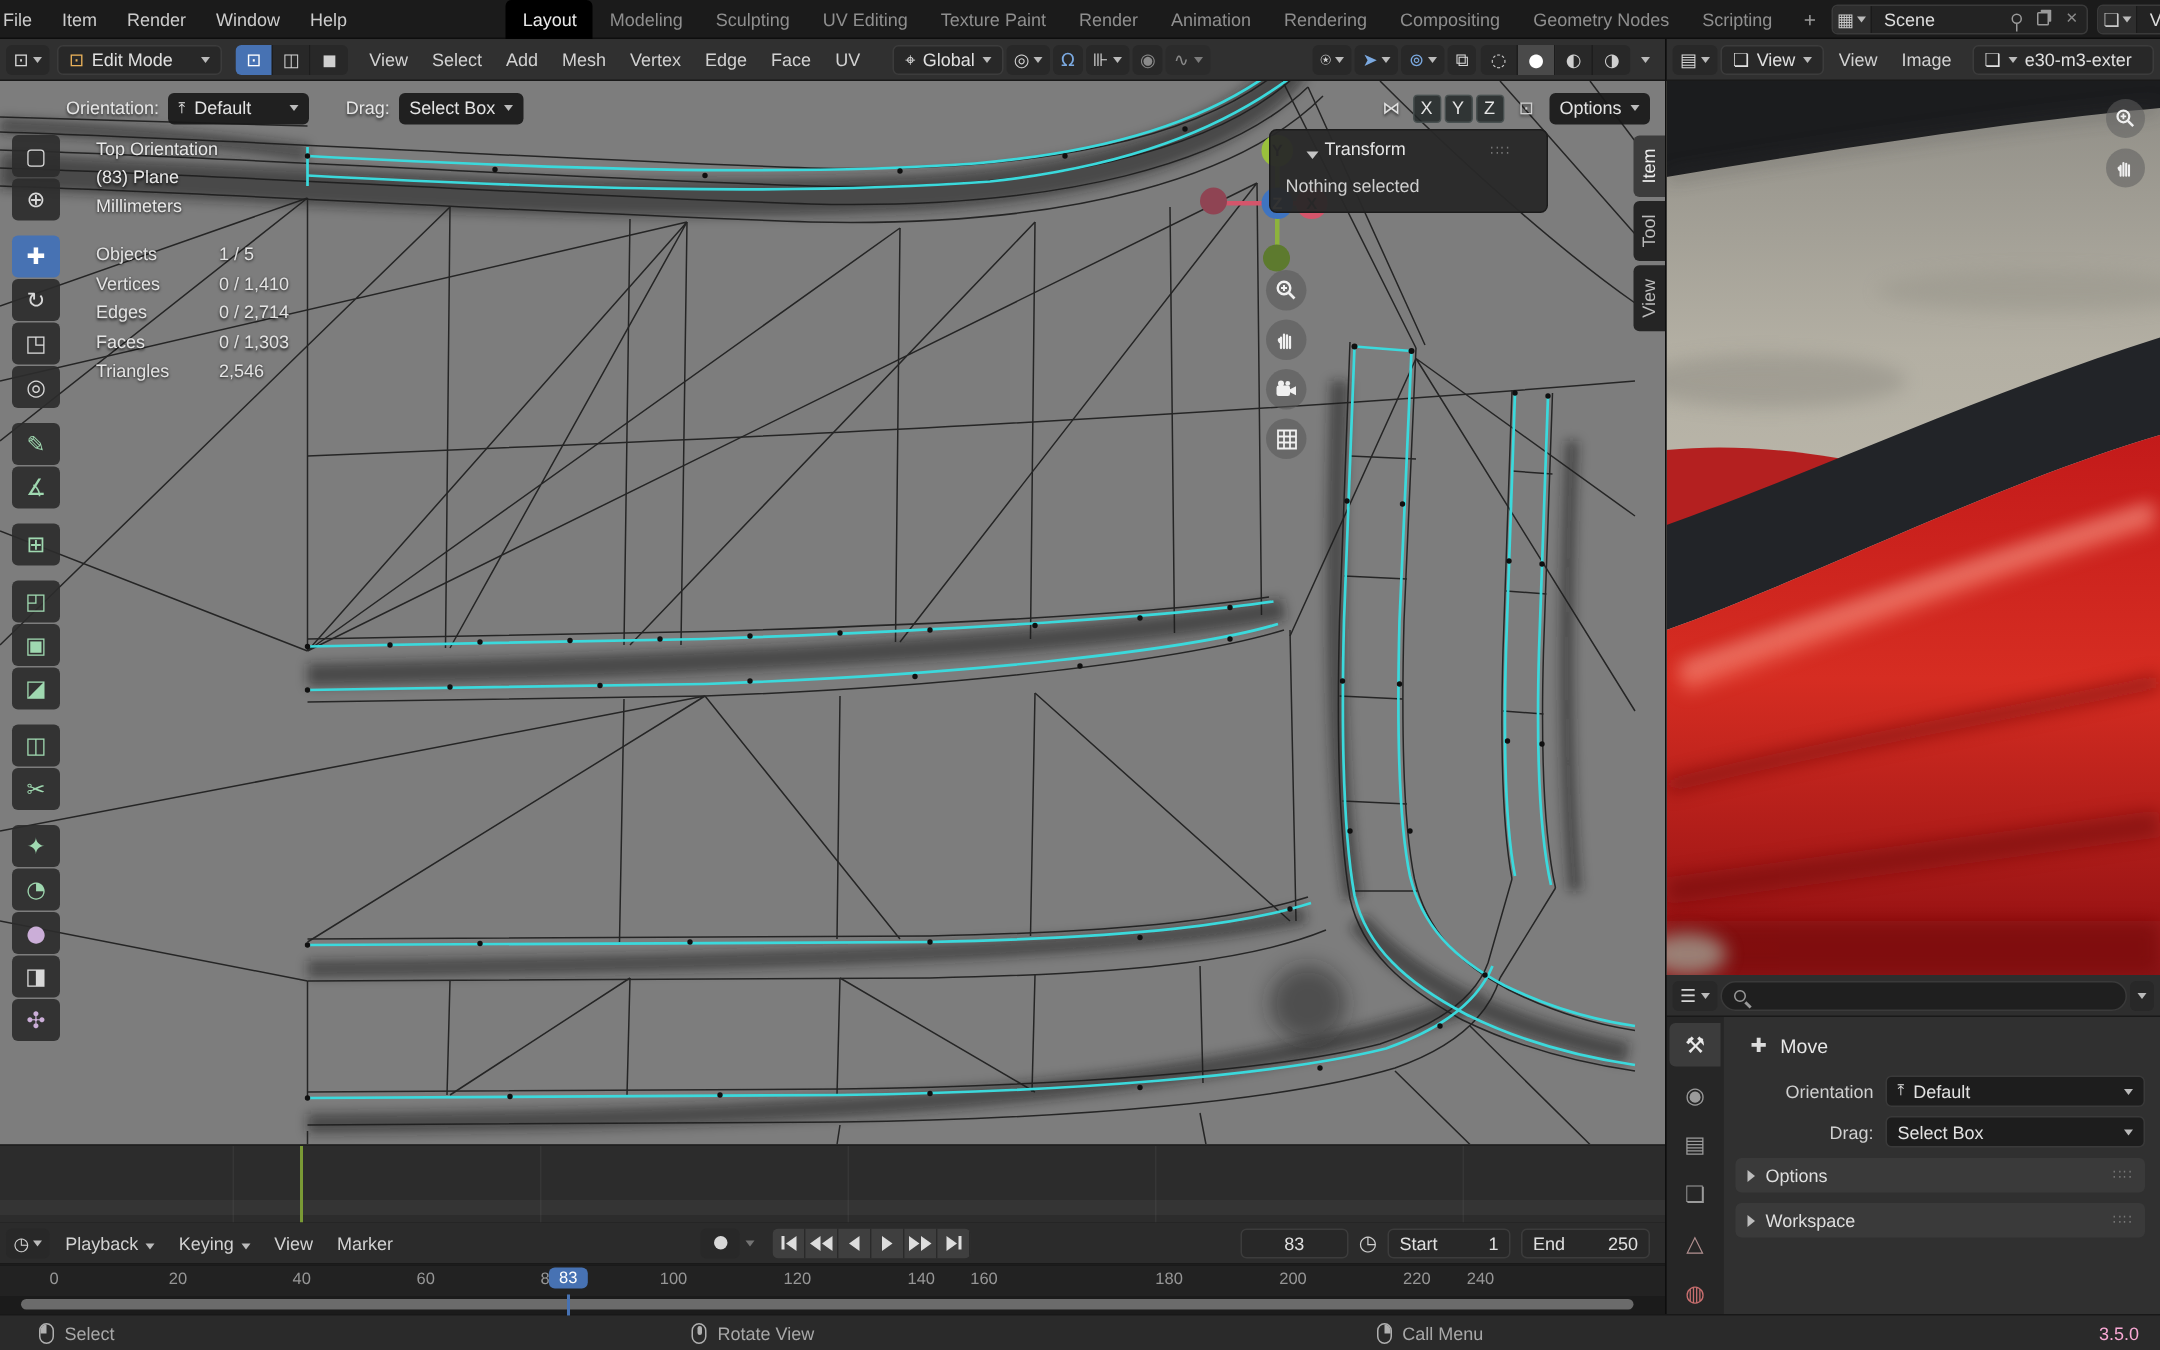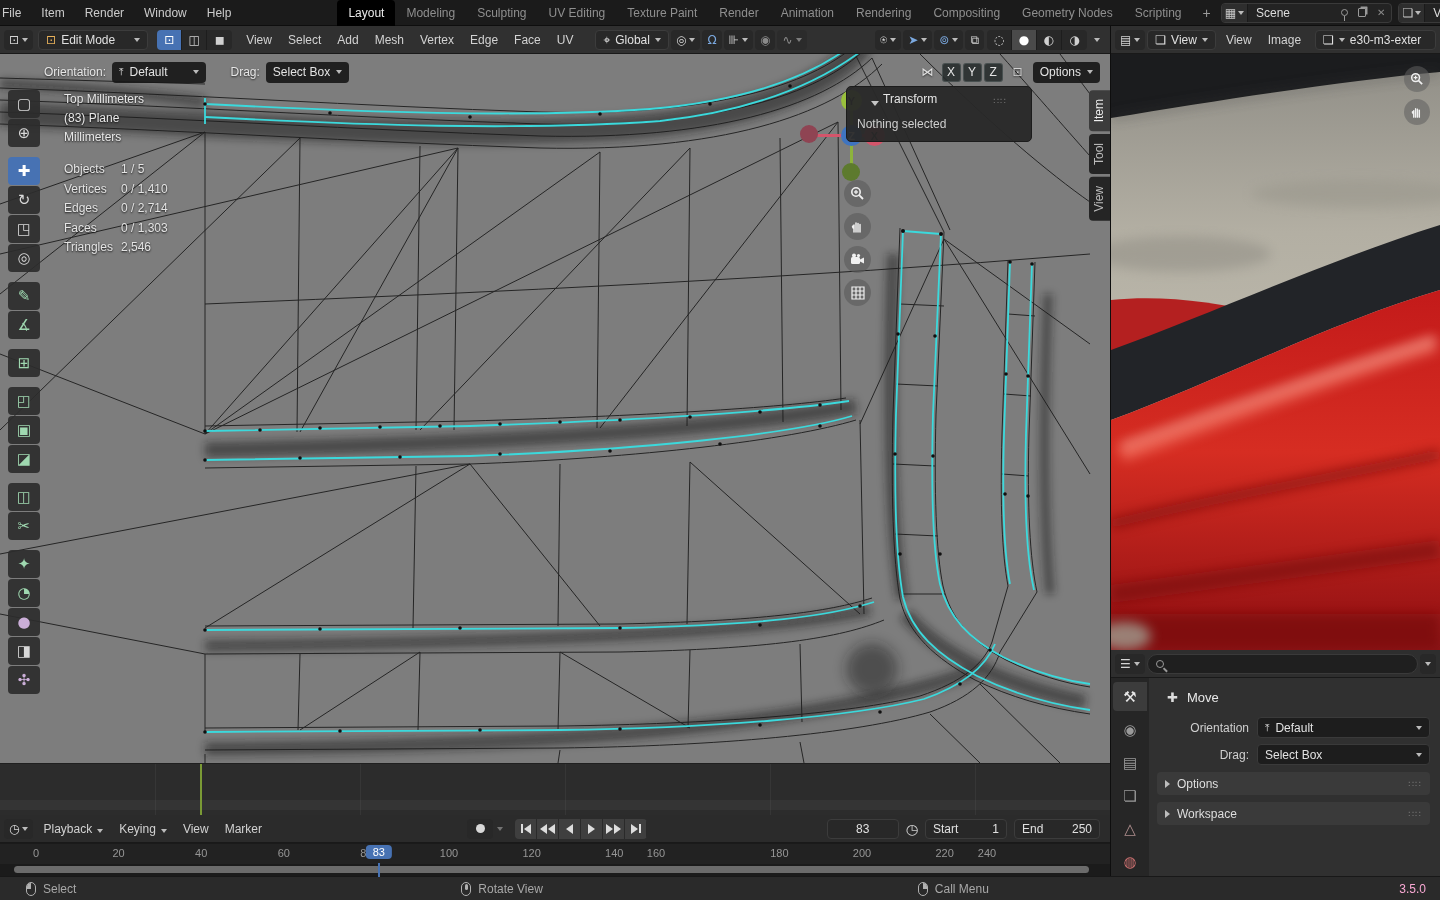--- a/index.html
+++ b/index.html
@@ -48,21 +48,21 @@
   #viewport { position:absolute; left:0; top:54px; width:1110px; height:709px; background:#7d7d7d; overflow:hidden; }
   #mesh-svg { position:absolute; left:0; top:0; }
 
   #tool-settings { position:absolute; left:0; top:6px; width:1110px; height:24px; display:flex; align-items:center; gap:6px; z-index:5; }
   .ts-label { color:#e6e6e6; text-shadow:0 1px 2px rgba(0,0,0,.7); }
   .ts-pill { background:rgba(24,24,24,.92); border-radius:4px; height:21px; display:flex; align-items:center; padding:0 7px; gap:6px; color:#e3e3e3; }
   .ax-btn { width:19px; height:19px; background:rgba(34,40,40,.85); border:1px solid rgba(90,100,100,.6); border-radius:3px; display:flex; align-items:center; justify-content:center; color:#e5e5e5; margin-right:2px; }
 
   #vp-info { position:absolute; left:64px; top:36px; z-index:4; color:#e8e8e8; text-shadow:0 1px 2px rgba(0,0,0,.85); line-height:19px; }
   #vp-stats { position:absolute; left:64px; top:106px; z-index:4; color:#e4e4e4; text-shadow:0 1px 2px rgba(0,0,0,.85); line-height:19.5px; }
-  .stat-row { display:flex; }
+  .stat-row { display:flex;gap:25px; }
   .stat-label { width:57px; }
 
   
   #tool-rail { position:absolute; left:8px; top:36px; width:34px; z-index:6; display:flex; flex-direction:column; gap:1px; }
   .tool-btn { width:32px; height:28px; background:#2c2c2ce8; border-radius:4px; display:flex; align-items:center; justify-content:center; font-size:15px; color:#d8d8d8; position:relative; }
   .tool-btn.active { background:#4772b3; color:#ffffff; }
   .tool-btn.grp { margin-top:9px; }
 
   
   #nav-gizmo { position:absolute; left:795px; top:36px; width:95px; height:110px; z-index:5; }
@@ -406,21 +406,21 @@
         <span class="ax-btn">Z</span>
         <span class="icon" style="color:#d0d0d0; margin:0 10px 0 8px; text-shadow:0 1px 2px rgba(0,0,0,.6);">⊡</span>
         <span class="ts-pill">
           <span>Options</span>
           <span class="chev"></span>
         </span>
       </span>
     </div>
 
     <div id="vp-info">
-      <div>Top Millimeters</div>
+      <div>Top Orientation</div>
       <div>(83) Plane</div>
       <div>Millimeters</div>
     </div>
     <div id="vp-stats">
         <div class="stat-row">
           <span class="stat-label">Objects</span>
           <span>1 / 5</span>
         </div>
         <div class="stat-row">
           <span class="stat-label">Vertices</span>

